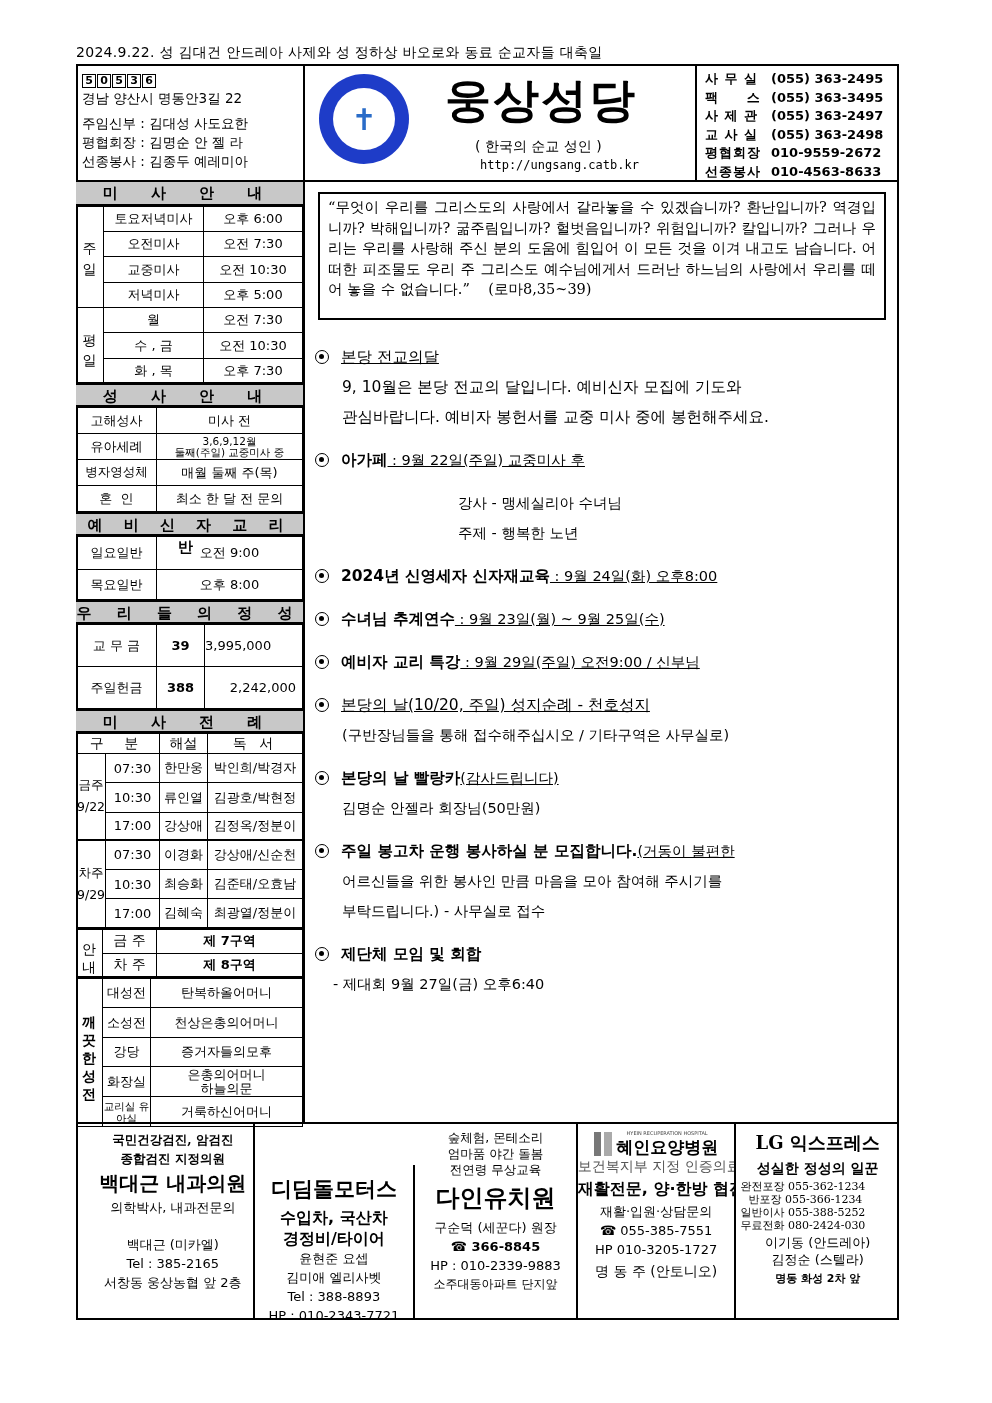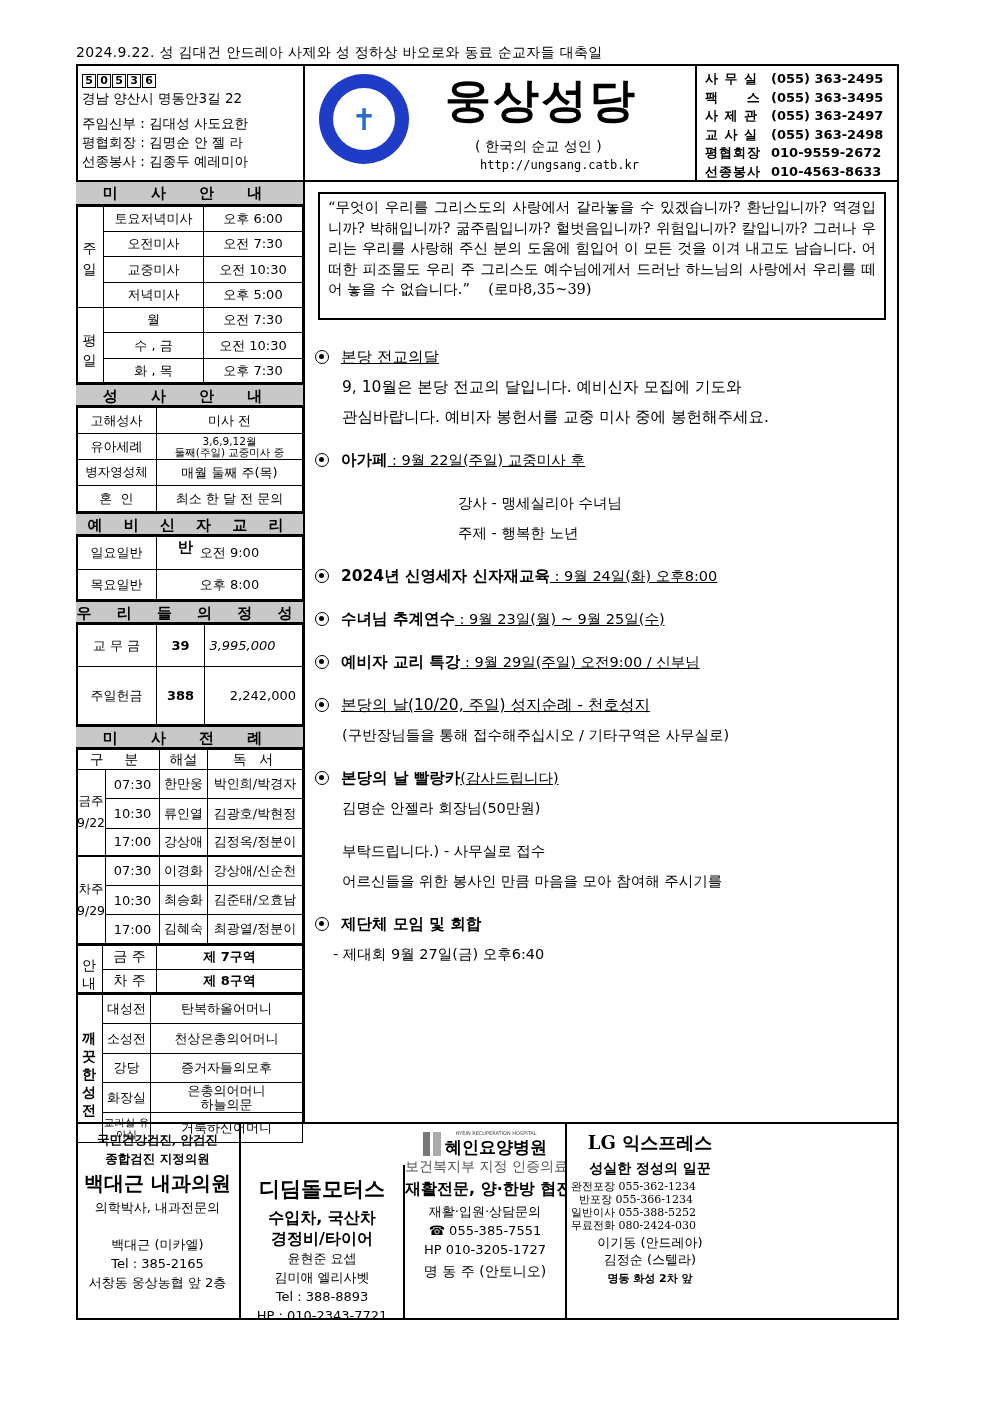--- a/index.html
+++ b/index.html
@@ -33,21 +33,21 @@
   .notices { left: 10px; top: 160px; width: 575px; }
   .notice { margin-bottom: 13px; font-size: 15.5px; line-height: 30px; }
   .notice .head { display: flex; align-items: center; }
   .bullet { display: inline-block; width: 14px; height: 14px; border: 1.5px solid #000; border-radius: 50%; margin-right: 12px; position: relative; flex-shrink: 0; }
   .bullet::after { content: ""; position: absolute; left: 3px; top: 3px; width: 5px; height: 5px; background: #000; border-radius: 50%; }
   .notice .t { font-weight: bold; }
   .notice .d { font-weight: normal; text-decoration: underline; }
   .notice .body { padding-left: 27px; }
   .indent2 { padding-left: 143px !important; }
   
-  .ads { left: 76px; top: 1122px; width: 823px; height: 198px; border-top: 2px solid #000; display: flex; }
+  .ads { left: 76px; top: 1122px; width: 823px; height: 198px; border-top: 2px solid #000; display: flex; padding-left: 17px; }
   .ad { border-right: 2px solid #000; text-align: center; padding-top: 6px; font-size: 13px; line-height: 19px; white-space: nowrap; overflow: hidden; }
   .ad:last-child { border-right: none; }
 </style>
 </head>
 <body>
 
 <div class="abs top-line">2024.9.22.  성 김대건 안드레아 사제와 성 정하상 바오로와 동료 순교자들 대축일</div>
 <div class="abs frame"></div>
 
 <div class="abs hdr-left">
@@ -175,23 +175,23 @@
         </tr>
   </tbody>
     </table>
 
   <div class="sec" style="letter-spacing:10px;">우 리 들 의  정 성</div>
   <table>
     <tbody>
         <tr style="height:42px;">
           <td style="width:80px;">교 무 금</td>
           <td style="width:48px;" class="bold">39</td>
-          <td style="text-align:center;padding-right:22px;font-style:italic;">3,995,000</td>
-        </tr>
-    <tr style="height:58px;">
+          <td style="text-align:left;padding-right:22px;">3,995,000</td>
+        </tr>
+    <tr style="height:42px;">
           <td>주일헌금</td>
           <td class="bold">388</td>
           <td style="text-align:right;padding-right:6px;">2,242,000</td>
         </tr>
   </tbody>
     </table>
 
   <div class="sec">미 사 전 례</div>
   <table>
     <tbody>
@@ -334,22 +334,27 @@
     </div>
     <div class="notice">
       <div class="head">
           <span class="bullet"></span>
           <span class="t">본당의 날 빨랑카</span>
           <span class="d" style="font-size:14.5px;">(감사드립니다)</span>
         </div>
       <div class="body" style="font-size:14.5px;">김명순 안젤라 회장님(50만원)</div>
     </div>
     <div class="notice">
+      <div class="head">
+          <span class="bullet"></span>
+          <span class="t">주일 봉고차 운행 봉사하실 분 모집합니다.</span>
+          <span class="d" style="font-size:14.5px;">(거동이 불편한</span>
+        </div>
+      <div class="body" style="font-size:14.5px;">어르신들을 위한 봉사인 만큼 마음을 모아 참여해 주시기를</div>
       <div class="body" style="font-size:14.5px;">부탁드립니다.) - 사무실로 접수</div>
-      <div class="body" style="font-size:14.5px;">어르신들을 위한 봉사인 만큼 마음을 모아 참여해 주시기를</div>
     </div>
     <div class="notice">
       <div class="head">
           <span class="bullet"></span>
           <span class="t">제단체 모임 및 회합</span>
         </div>
       <div class="body" style="padding-left:18px;font-size:14.5px;">- 제대회 9월 27일(금) 오후6:40</div>
     </div>
   </div>
 </div>
@@ -368,20 +373,30 @@
   <div class="ad" style="width:164px;margin-top:41px;">
     <div class="bold" style="font-size:21px;line-height:36px;">디딤돌모터스</div>
     <div class="bold" style="font-size:16px;line-height:21px;">수입차, 국산차</div>
     <div class="bold" style="font-size:16px;line-height:21px;">경정비/타이어</div>
     <div>윤현준 요셉</div>
     <div>김미애 엘리사벳</div>
     <div>Tel : 388-8893</div>
     <div>HP : 010-2343-7721</div>
     <div>양산시 평산중앙로 66</div>
   </div>
+  <div class="ad" style="width:166px;">
+    <div style="font-size:12.5px;line-height:16px;">숲체험, 몬테소리</div>
+    <div style="font-size:12.5px;line-height:16px;">엄마품 야간 돌봄</div>
+    <div style="font-size:12.5px;line-height:16px;">전연령 무상교육</div>
+    <div class="bold" style="font-size:24px;line-height:40px;">다인유치원</div>
+    <div>구순덕 (세꾼다) 원장</div>
+    <div class="bold">☎ 366-8845</div>
+    <div>HP : 010-2339-9883</div>
+    <div style="font-size:12px;">소주대동아파트 단지앞</div>
+  </div>
   <div class="ad" style="width:162px;">
     <div style="display:flex;align-items:center;justify-content:center;gap:4px;">
       <span style="display:inline-block;width:18px;height:24px;background:linear-gradient(90deg,#777 40%,#fff 40%,#fff 55%,#aaa 55%);"></span>
       <div>
         <div style="font-size:5px;line-height:7px;color:#444;">HYEIN RECUPERATION HOSPITAL</div>
         <div class="bold" style="font-size:17px;line-height:20px;">혜인요양병원</div>
       </div>
     </div>
     <div style="font-size:14px;color:#555;">보건복지부 지정 인증의료기관</div>
     <div class="bold" style="font-size:16px;line-height:26px;">재활전문, 양·한방 협진</div>

